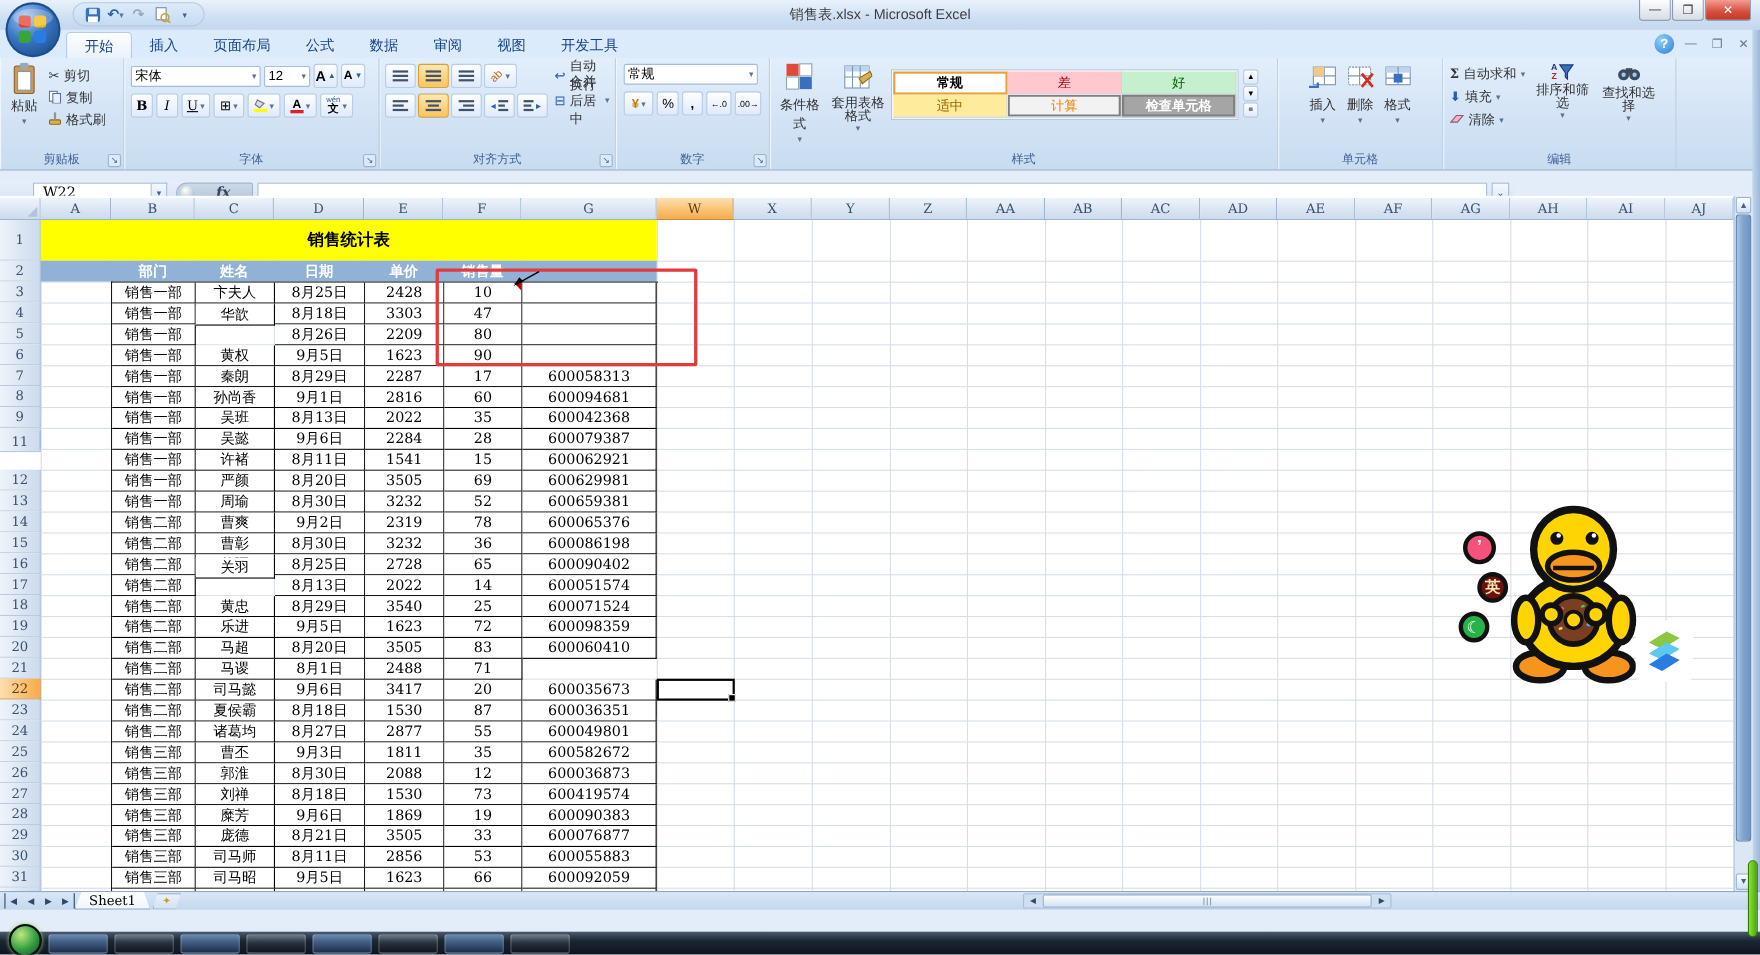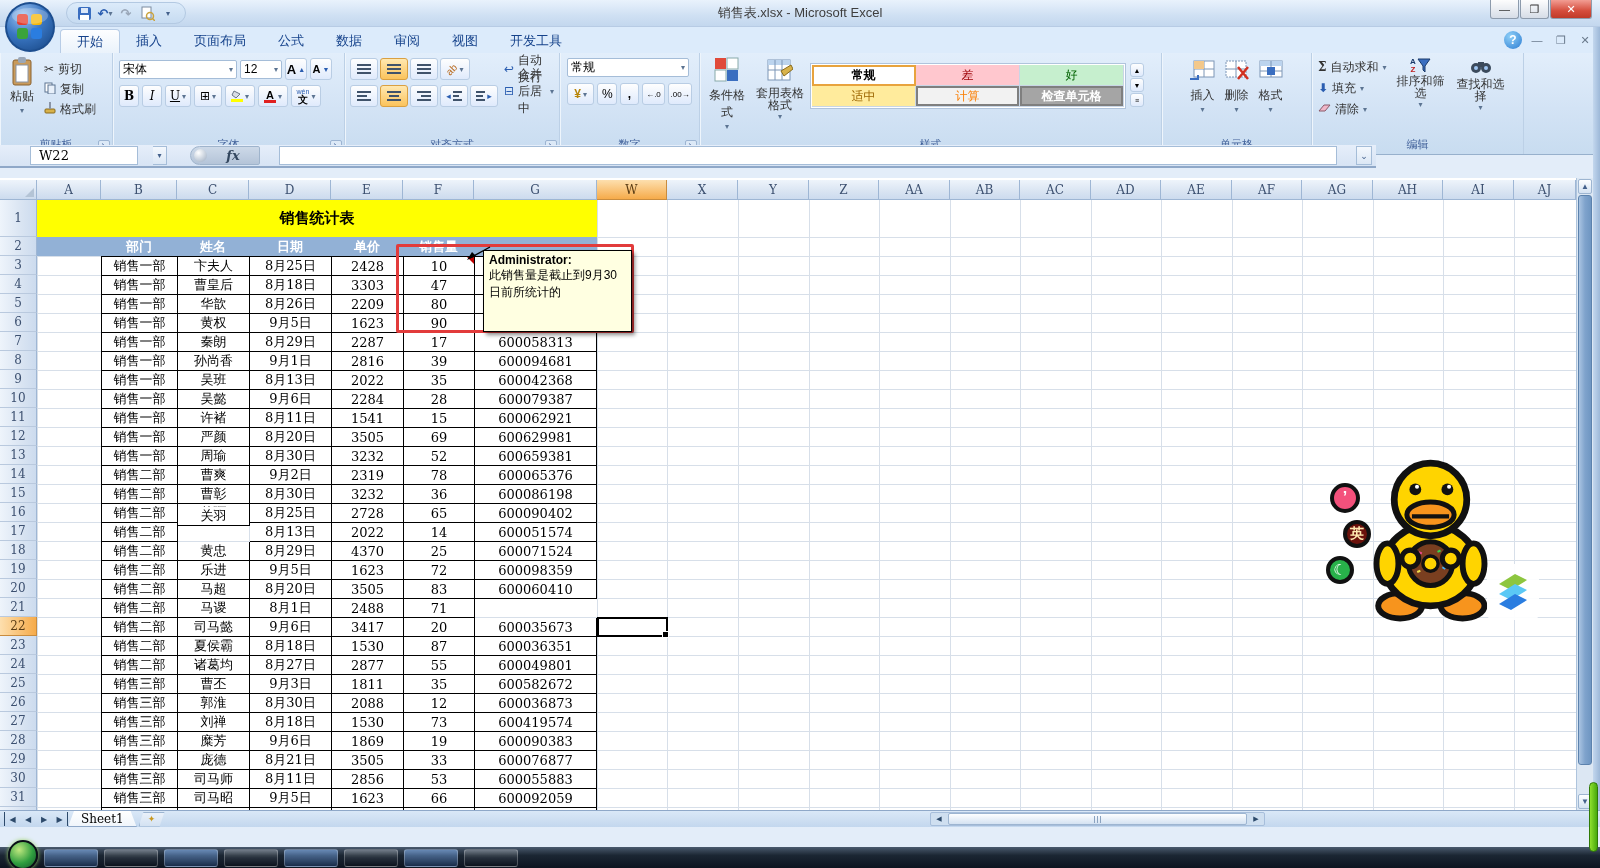--- a/index.html
+++ b/index.html
@@ -54,22 +54,22 @@
   .tile-btn { width:28px; height:22px; border:1px solid #b9cde4; border-radius:3px;
     background:linear-gradient(#fefefe,#dfeafc); display:flex; align-items:center; justify-content:center; gap:2px; }
   .tile-sel { background:linear-gradient(#ffe8b0,#fbc35c); border-color:#d9a042; }
   .lines { width:14px; height:10px; display:flex; flex-direction:column; justify-content:space-between; }
   .lines i { display:block; height:1.6px; background:#40536b; }
   .lines i:nth-child(2){ width:70%; } .lines.lc i:nth-child(2){ margin:0 auto; } .lines.lr i:nth-child(2){ margin-left:auto; }
   .style-cell { width:104px; height:21px; display:flex; align-items:center; justify-content:center;
     font-size:12px; border-right:1px solid #c9d6e6; border-bottom:1px solid #c9d6e6; }
 
   
-  #fbar { position:absolute; left:0; top:145px; width:1376px; height:23px;
-    background:linear-gradient(#e6eefa,#d7e4f4); border-bottom:2px solid #8fa8c8; display:flex; align-items:center;gap:15px; }
+  #fbar { position:absolute; left:0; top:165px; width:1376px; height:23px;
+    background:linear-gradient(#e6eefa,#d7e4f4); border-bottom:2px solid #8fa8c8; display:flex; align-items:center; }
   #namebox { width:108px; height:19px; margin-left:30px; background:#fff; border:1px solid #a5bdd8;
     display:flex; align-items:center; padding-left:8px; font-family:"DejaVu Serif",serif; font-size:13px; }
   #namebox-arrow { width:14px; height:19px; background:linear-gradient(#f4f8fd,#dbe7f5); border:1px solid #a5bdd8;
     border-left:none; font-size:8px; color:#44618c; display:flex; align-items:center; justify-content:center; }
   #fx-capsule { margin-left:8px; height:19px; width:70px; border-radius:10px 2px 2px 10px;
     background:linear-gradient(#cdd9e8,#b4c4d8); border:1px solid #9fb4cc; display:flex; align-items:center; }
   #fx-ball { width:13px; height:13px; border-radius:50%; margin-left:3px;
     background:radial-gradient(circle at 35% 30%,#ffffff,#9aabc0); }
   #fx-label { flex:1; text-align:center; font-family:"DejaVu Serif",serif; font-style:italic; font-weight:bold; font-size:13px; color:#33475f; }
   #formula-field { flex:1; height:19px; background:#fff; border:1px solid #a5bdd8; margin:0 4px; }
@@ -684,21 +684,21 @@
         <div class="rowhdr" style="top: 22px; height: 37px;">1</div>
         <div class="rowhdr" style="top: 59px; height: 19px;">2</div>
         <div class="rowhdr" style="top: 78px; height: 19px;">3</div>
         <div class="rowhdr" style="top: 97px; height: 19px;">4</div>
         <div class="rowhdr" style="top: 116px; height: 19px;">5</div>
         <div class="rowhdr" style="top: 135px; height: 19px;">6</div>
         <div class="rowhdr" style="top: 154px; height: 19px;">7</div>
         <div class="rowhdr" style="top: 173px; height: 19px;">8</div>
         <div class="rowhdr" style="top: 192px; height: 19px;">9</div>
         <div class="rowhdr" style="top: 211px; height: 19px;">10</div>
-        <div class="rowhdr" style="top: 230px; height: 19px; text-align: right;">11</div>
+        <div class="rowhdr" style="top: 214px; height: 19px; text-align: right;">11</div>
         <div class="rowhdr" style="top: 249px; height: 19px;">12</div>
         <div class="rowhdr" style="top: 268px; height: 19px;">13</div>
         <div class="rowhdr" style="top: 287px; height: 19px;">14</div>
         <div class="rowhdr" style="top: 306px; height: 19px;">15</div>
         <div class="rowhdr" style="top: 325px; height: 19px;">16</div>
         <div class="rowhdr" style="top: 344px; height: 19px;">17</div>
         <div class="rowhdr" style="top: 363px; height: 19px;">18</div>
         <div class="rowhdr" style="top: 382px; height: 19px;">19</div>
         <div class="rowhdr" style="top: 401px; height: 19px;">20</div>
         <div class="rowhdr" style="top: 420px; height: 19px;">21</div>
@@ -730,42 +730,42 @@
         <div class="cell" style="left: 230px; top: 0px; width: 72px;">2428</div>
         <div class="cell" style="left: 302px; top: 0px; width: 71px;">10</div>
         <div class="cell" style="left: 373px; top: 0px; width: 122px;"></div>
         <div class="cell" style="left: 0px; top: 19px; width: 76px;">销售一部</div>
         <div class="cell" style="left: 76px; top: 19px; width: 72px;">曹皇后</div>
         <div class="cell" style="left: 148px; top: 19px; width: 82px;">8月18日</div>
         <div class="cell" style="left: 230px; top: 19px; width: 72px;">3303</div>
         <div class="cell" style="left: 302px; top: 19px; width: 71px;">47</div>
         <div class="cell" style="left: 373px; top: 19px; width: 122px;"></div>
         <div class="cell" style="left: 0px; top: 38px; width: 76px;">销售一部</div>
-        <div class="cell" style="left: 76px; top: 38px; width: 72px;">华歆</div>
+        <div class="cell" style="left: 76px; top: 20px; width: 72px;">华歆</div>
         <div class="cell" style="left: 148px; top: 38px; width: 82px;">8月26日</div>
         <div class="cell" style="left: 230px; top: 38px; width: 72px;">2209</div>
         <div class="cell" style="left: 302px; top: 38px; width: 71px;">80</div>
         <div class="cell" style="left: 373px; top: 38px; width: 122px;"></div>
         <div class="cell" style="left: 0px; top: 57px; width: 76px;">销售一部</div>
         <div class="cell" style="left: 76px; top: 57px; width: 72px;">黄权</div>
         <div class="cell" style="left: 148px; top: 57px; width: 82px;">9月5日</div>
         <div class="cell" style="left: 230px; top: 57px; width: 72px;">1623</div>
         <div class="cell" style="left: 302px; top: 57px; width: 71px;">90</div>
         <div class="cell" style="left: 373px; top: 57px; width: 122px;"></div>
         <div class="cell" style="left: 0px; top: 76px; width: 76px;">销售一部</div>
         <div class="cell" style="left: 76px; top: 76px; width: 72px;">秦朗</div>
         <div class="cell" style="left: 148px; top: 76px; width: 82px;">8月29日</div>
         <div class="cell" style="left: 230px; top: 76px; width: 72px;">2287</div>
         <div class="cell" style="left: 302px; top: 76px; width: 71px;">17</div>
         <div class="cell" style="left: 373px; top: 76px; width: 122px;">600058313</div>
         <div class="cell" style="left: 0px; top: 95px; width: 76px;">销售一部</div>
         <div class="cell" style="left: 76px; top: 95px; width: 72px;">孙尚香</div>
         <div class="cell" style="left: 148px; top: 95px; width: 82px;">9月1日</div>
         <div class="cell" style="left: 230px; top: 95px; width: 72px;">2816</div>
-        <div class="cell" style="left: 302px; top: 95px; width: 71px;">39</div>
+        <div class="cell" style="left: 302px; top: 95px; width: 71px;">60</div>
         <div class="cell" style="left: 373px; top: 95px; width: 122px;">600094681</div>
         <div class="cell" style="left: 0px; top: 114px; width: 76px;">销售一部</div>
         <div class="cell" style="left: 76px; top: 114px; width: 72px;">吴班</div>
         <div class="cell" style="left: 148px; top: 114px; width: 82px;">8月13日</div>
         <div class="cell" style="left: 230px; top: 114px; width: 72px;">2022</div>
         <div class="cell" style="left: 302px; top: 114px; width: 71px;">35</div>
         <div class="cell" style="left: 373px; top: 114px; width: 122px;">600042368</div>
         <div class="cell" style="left: 0px; top: 133px; width: 76px;">销售一部</div>
         <div class="cell" style="left: 76px; top: 133px; width: 72px;">吴懿</div>
         <div class="cell" style="left: 148px; top: 133px; width: 82px;">9月6日</div>
@@ -810,21 +810,21 @@
         <div class="cell" style="left: 373px; top: 247px; width: 122px;">600090402</div>
         <div class="cell" style="left: 0px; top: 266px; width: 76px;">销售二部</div>
         <div class="cell" style="left: 76px; top: 250px; width: 72px;">关羽</div>
         <div class="cell" style="left: 148px; top: 266px; width: 82px;">8月13日</div>
         <div class="cell" style="left: 230px; top: 266px; width: 72px;">2022</div>
         <div class="cell" style="left: 302px; top: 266px; width: 71px;">14</div>
         <div class="cell" style="left: 373px; top: 266px; width: 122px;">600051574</div>
         <div class="cell" style="left: 0px; top: 285px; width: 76px;">销售二部</div>
         <div class="cell" style="left: 76px; top: 285px; width: 72px;">黄忠</div>
         <div class="cell" style="left: 148px; top: 285px; width: 82px;">8月29日</div>
-        <div class="cell" style="left: 230px; top: 285px; width: 72px;">4370</div>
+        <div class="cell" style="left: 230px; top: 285px; width: 72px;">3540</div>
         <div class="cell" style="left: 302px; top: 285px; width: 71px;">25</div>
         <div class="cell" style="left: 373px; top: 285px; width: 122px;">600071524</div>
         <div class="cell" style="left: 0px; top: 304px; width: 76px;">销售二部</div>
         <div class="cell" style="left: 76px; top: 304px; width: 72px;">乐进</div>
         <div class="cell" style="left: 148px; top: 304px; width: 82px;">9月5日</div>
         <div class="cell" style="left: 230px; top: 304px; width: 72px;">1623</div>
         <div class="cell" style="left: 302px; top: 304px; width: 71px;">72</div>
         <div class="cell" style="left: 373px; top: 304px; width: 122px;">600098359</div>
         <div class="cell" style="left: 0px; top: 323px; width: 76px;">销售二部</div>
         <div class="cell" style="left: 76px; top: 323px; width: 72px;">马超</div>
@@ -906,25 +906,20 @@
         <div class="cell" style="left: 373px; top: 551px; width: 122px;">600044478</div>
       </div>
     <div id="selbox"></div>
 
     <div id="cmt-triangle"></div>
     <svg id="cmt-arrow" width="36" height="22">
       <line x1="30" y1="5" x2="10" y2="16" stroke="#000" stroke-width="1.4"></line>
       <polygon points="7,18 16,14 12,10" fill="#000"></polygon>
     </svg>
     <div id="redbox"></div>
-    <div id="comment">
-      <b>Administrator:</b>
-      <span>此销售量是截止到9月30</span><br>
-      <span>日前所统计的</span>
-    </div>
 
     <div id="duck">
       <svg width="135" height="180" viewBox="0 0 160 200">
         <ellipse cx="44" cy="178" rx="26" ry="15" fill="#f7941d" stroke="#111" stroke-width="7"></ellipse>
         <ellipse cx="118" cy="178" rx="26" ry="15" fill="#f7941d" stroke="#111" stroke-width="7"></ellipse>
         <ellipse cx="80" cy="130" rx="55" ry="48" fill="#ffd400" stroke="#111" stroke-width="8"></ellipse>
         <circle cx="80" cy="52" r="43" fill="#ffd400" stroke="#111" stroke-width="8"></circle>
         <circle cx="62" cy="40" r="7" fill="#111"></circle>
           <circle cx="64" cy="37" r="2.4" fill="#fff"></circle>
         <circle cx="100" cy="40" r="7" fill="#111"></circle>

